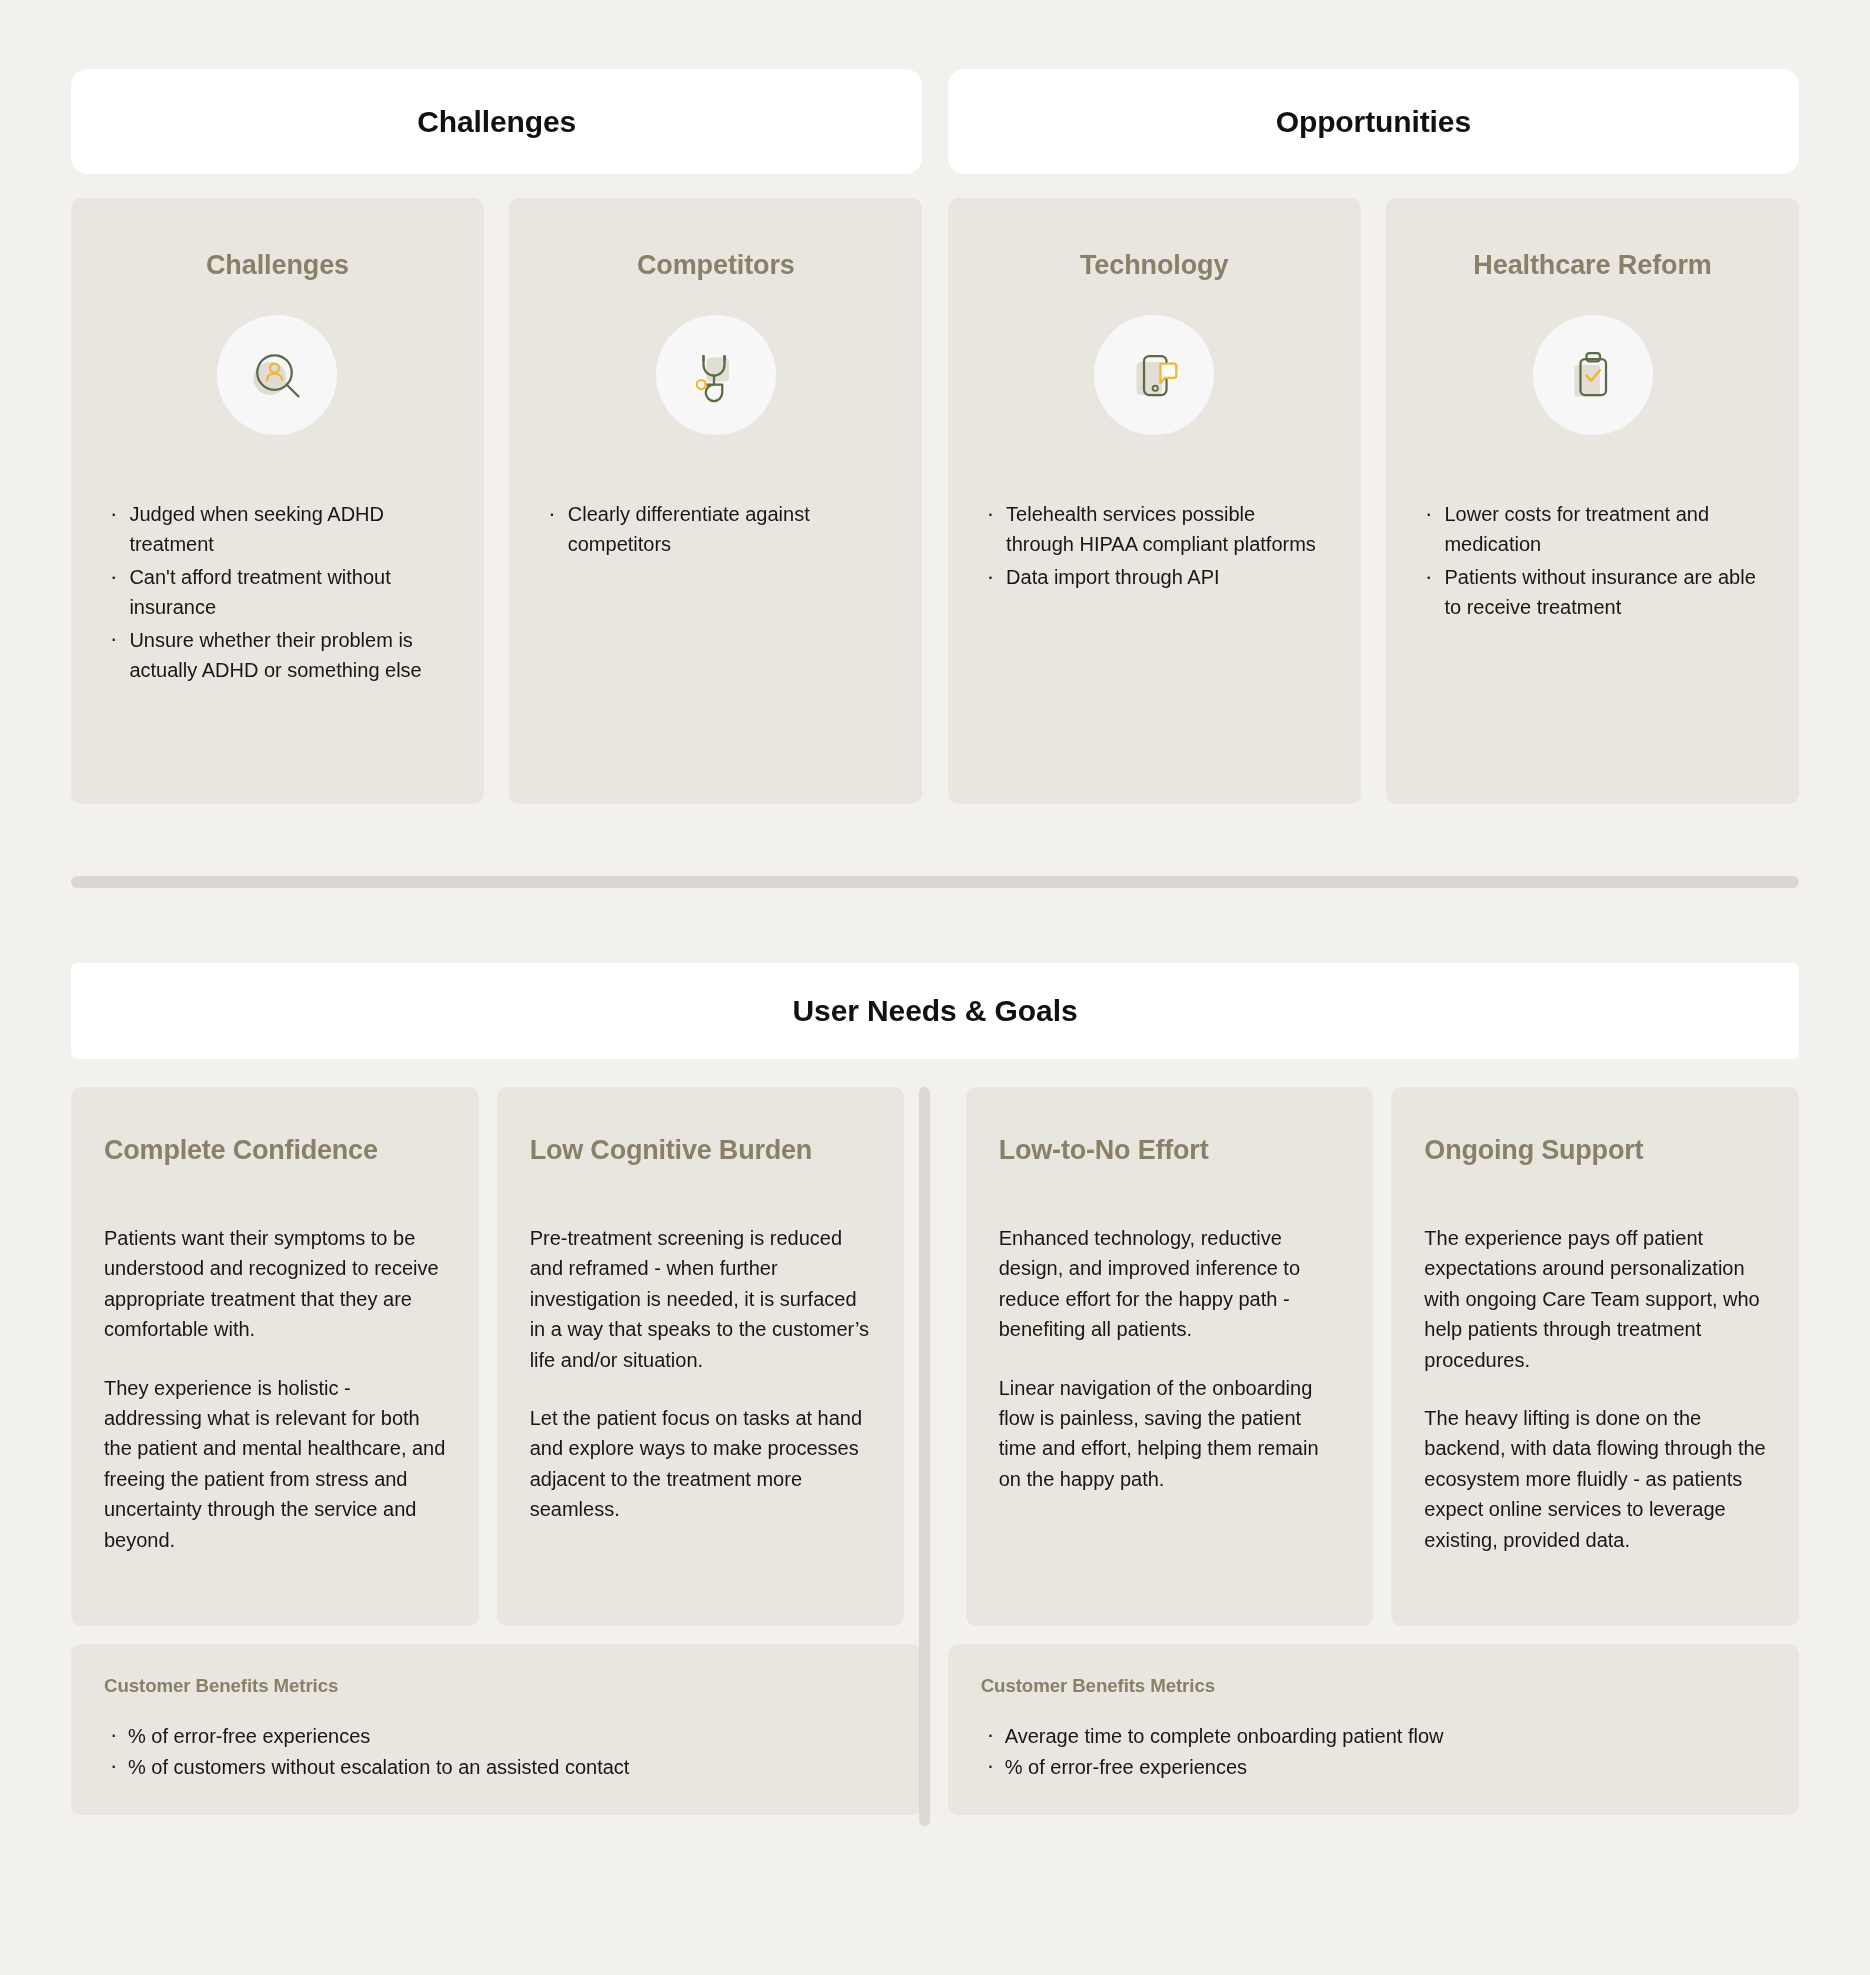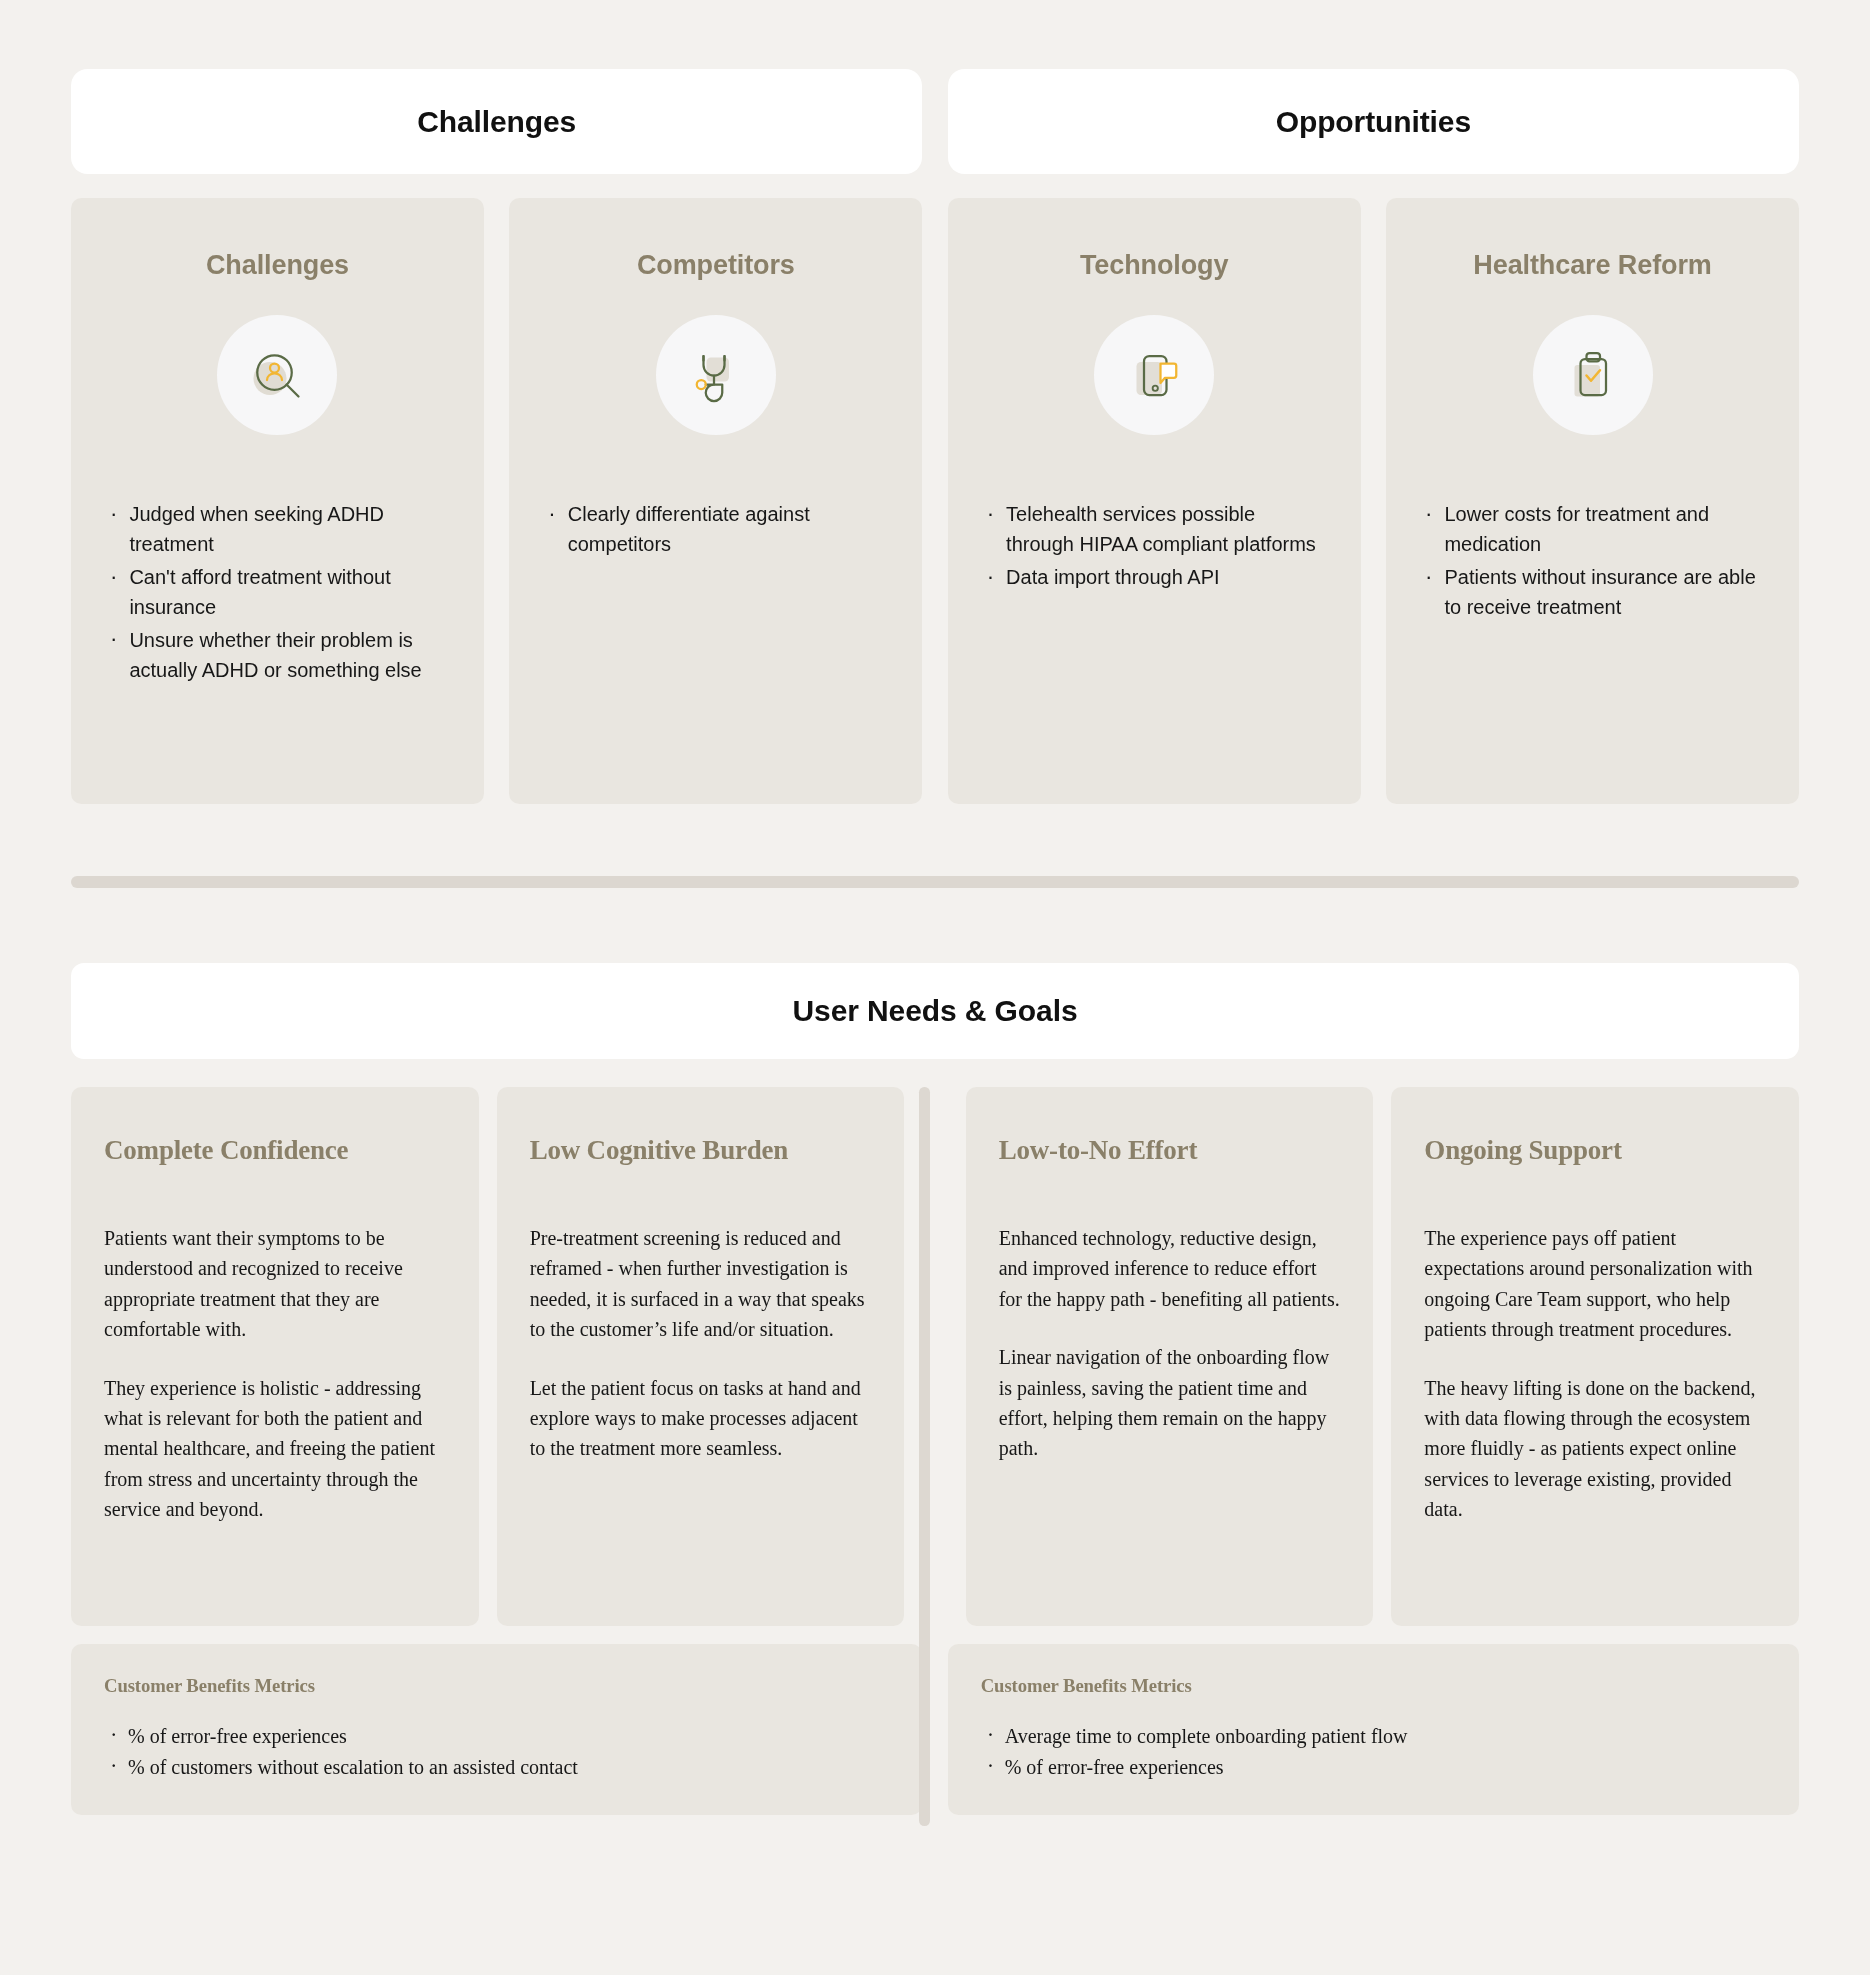--- a/index.html
+++ b/index.html
@@ -130,32 +130,31 @@
   
   .needs-section { margin-top: 0; }
 
   .needs-band-wrap {
     padding: 0 71px;
     margin-top: 75px;
   }
 
   .needs-band {
     background: #ffffff;
-    border-radius: 13px;
+    border-radius: 6px;
     height: 96px;
     display: flex;
     align-items: center;
     justify-content: center;
   }
 
   .needs-grid {
     position: relative;
     padding: 0 71px;
     margin-top: 28.4px;
-    font-family: Liberation Serif, serif;
   }
 
   .needs-cards-row {
     display: flex;
     gap: 18px;
   }
 
   .needs-group {
     flex: 1;
     display: flex;

